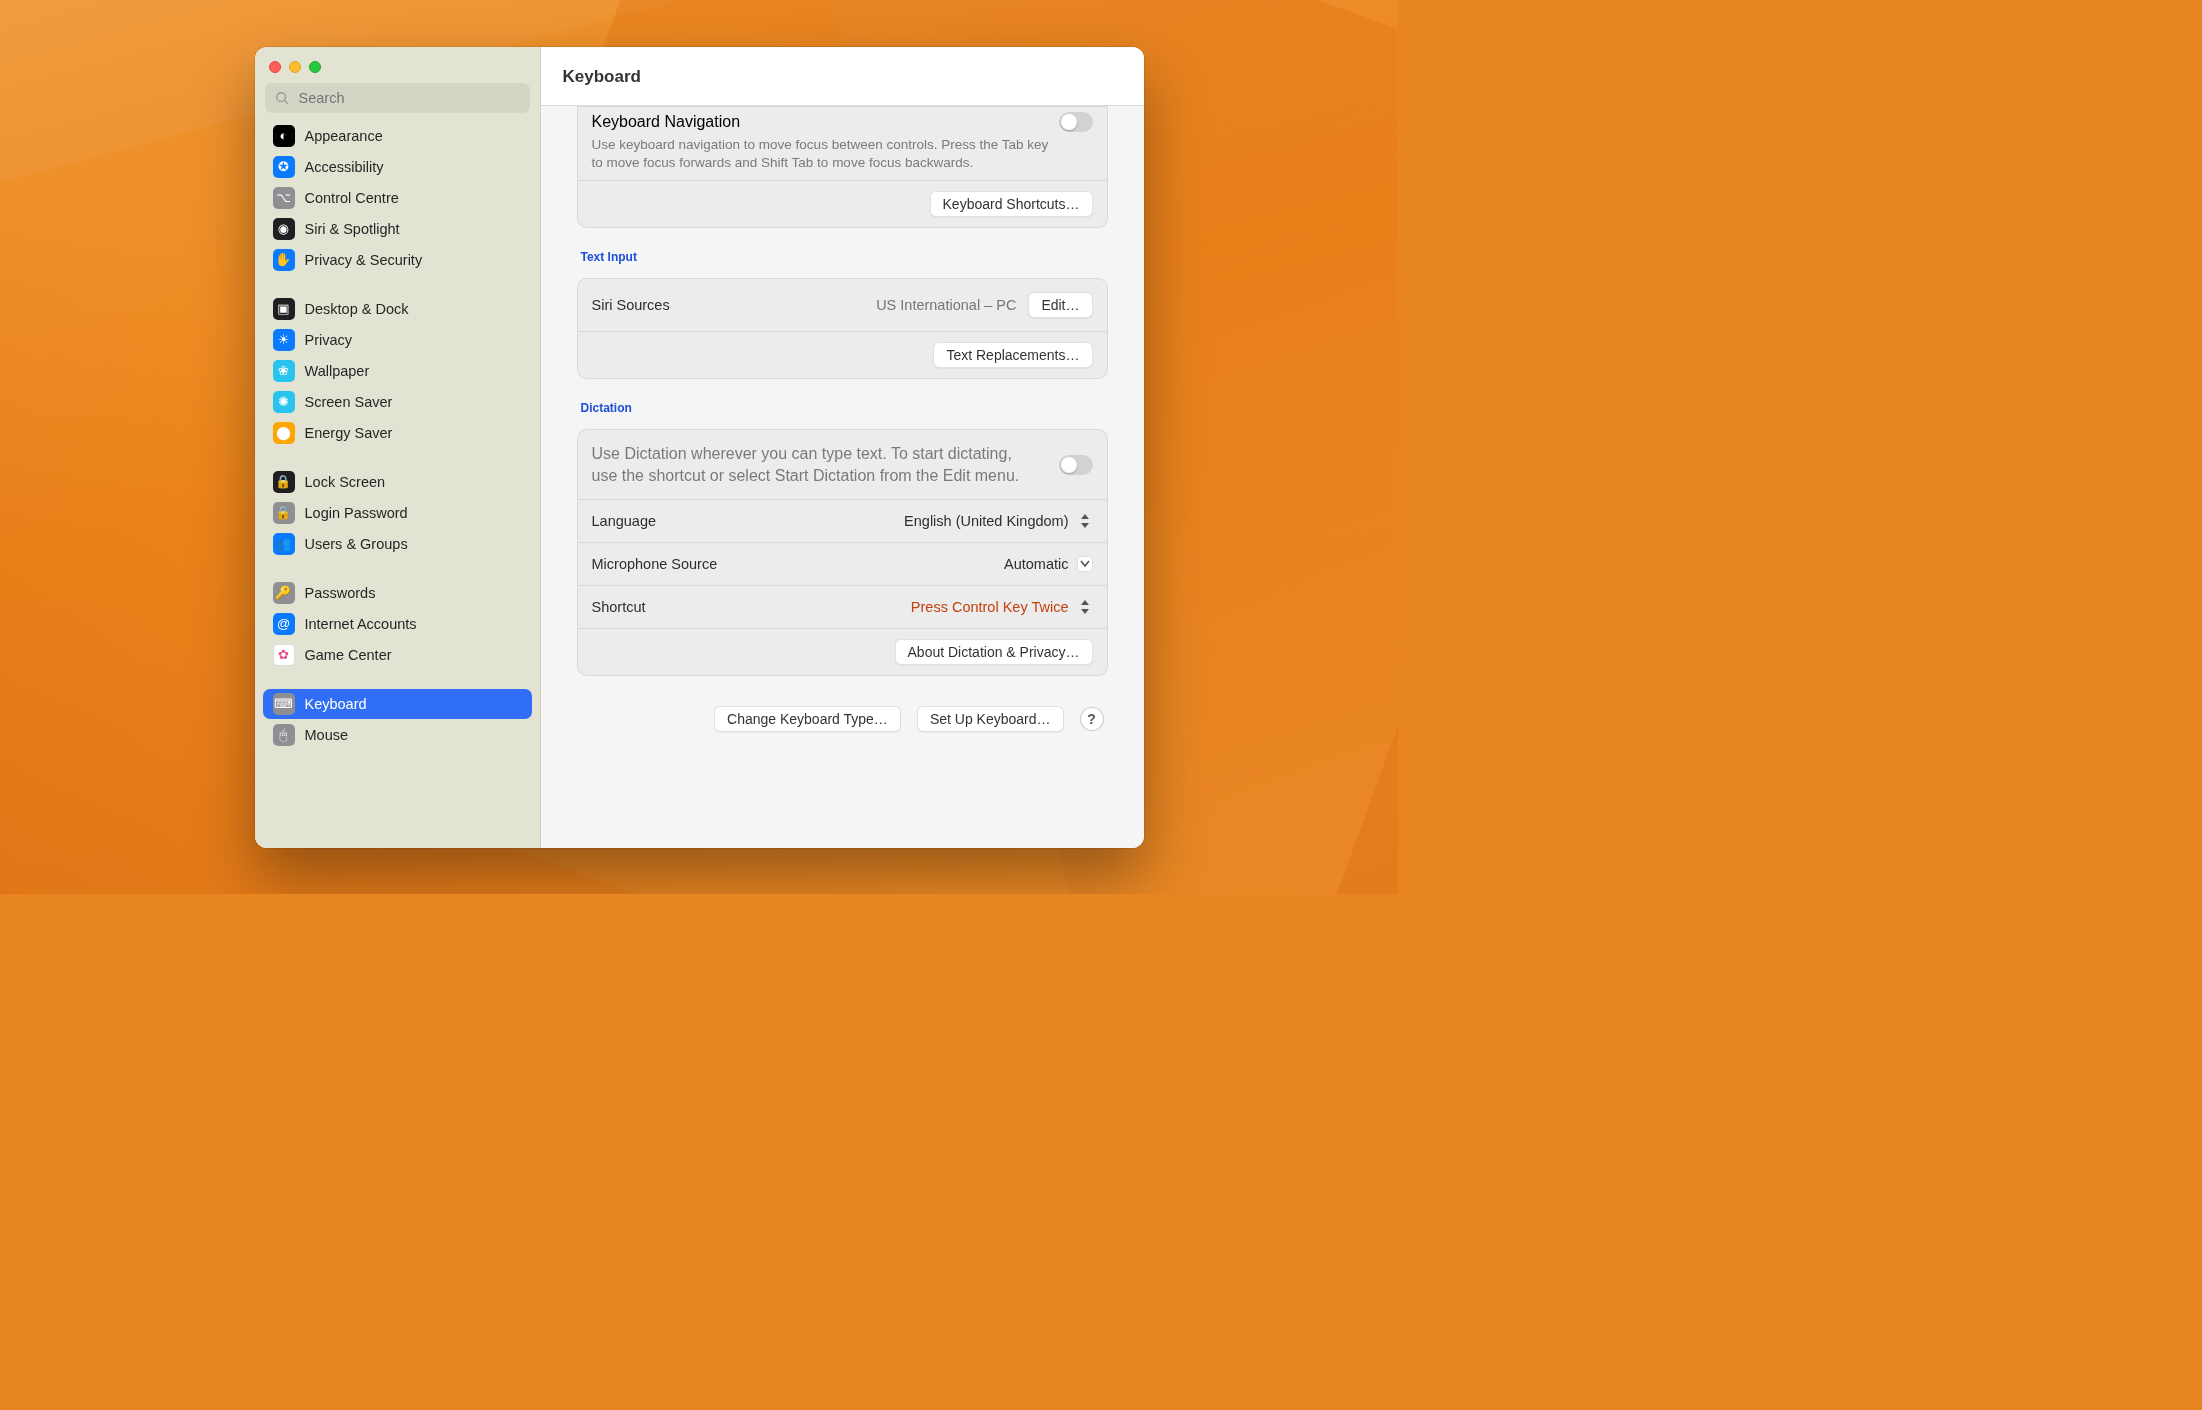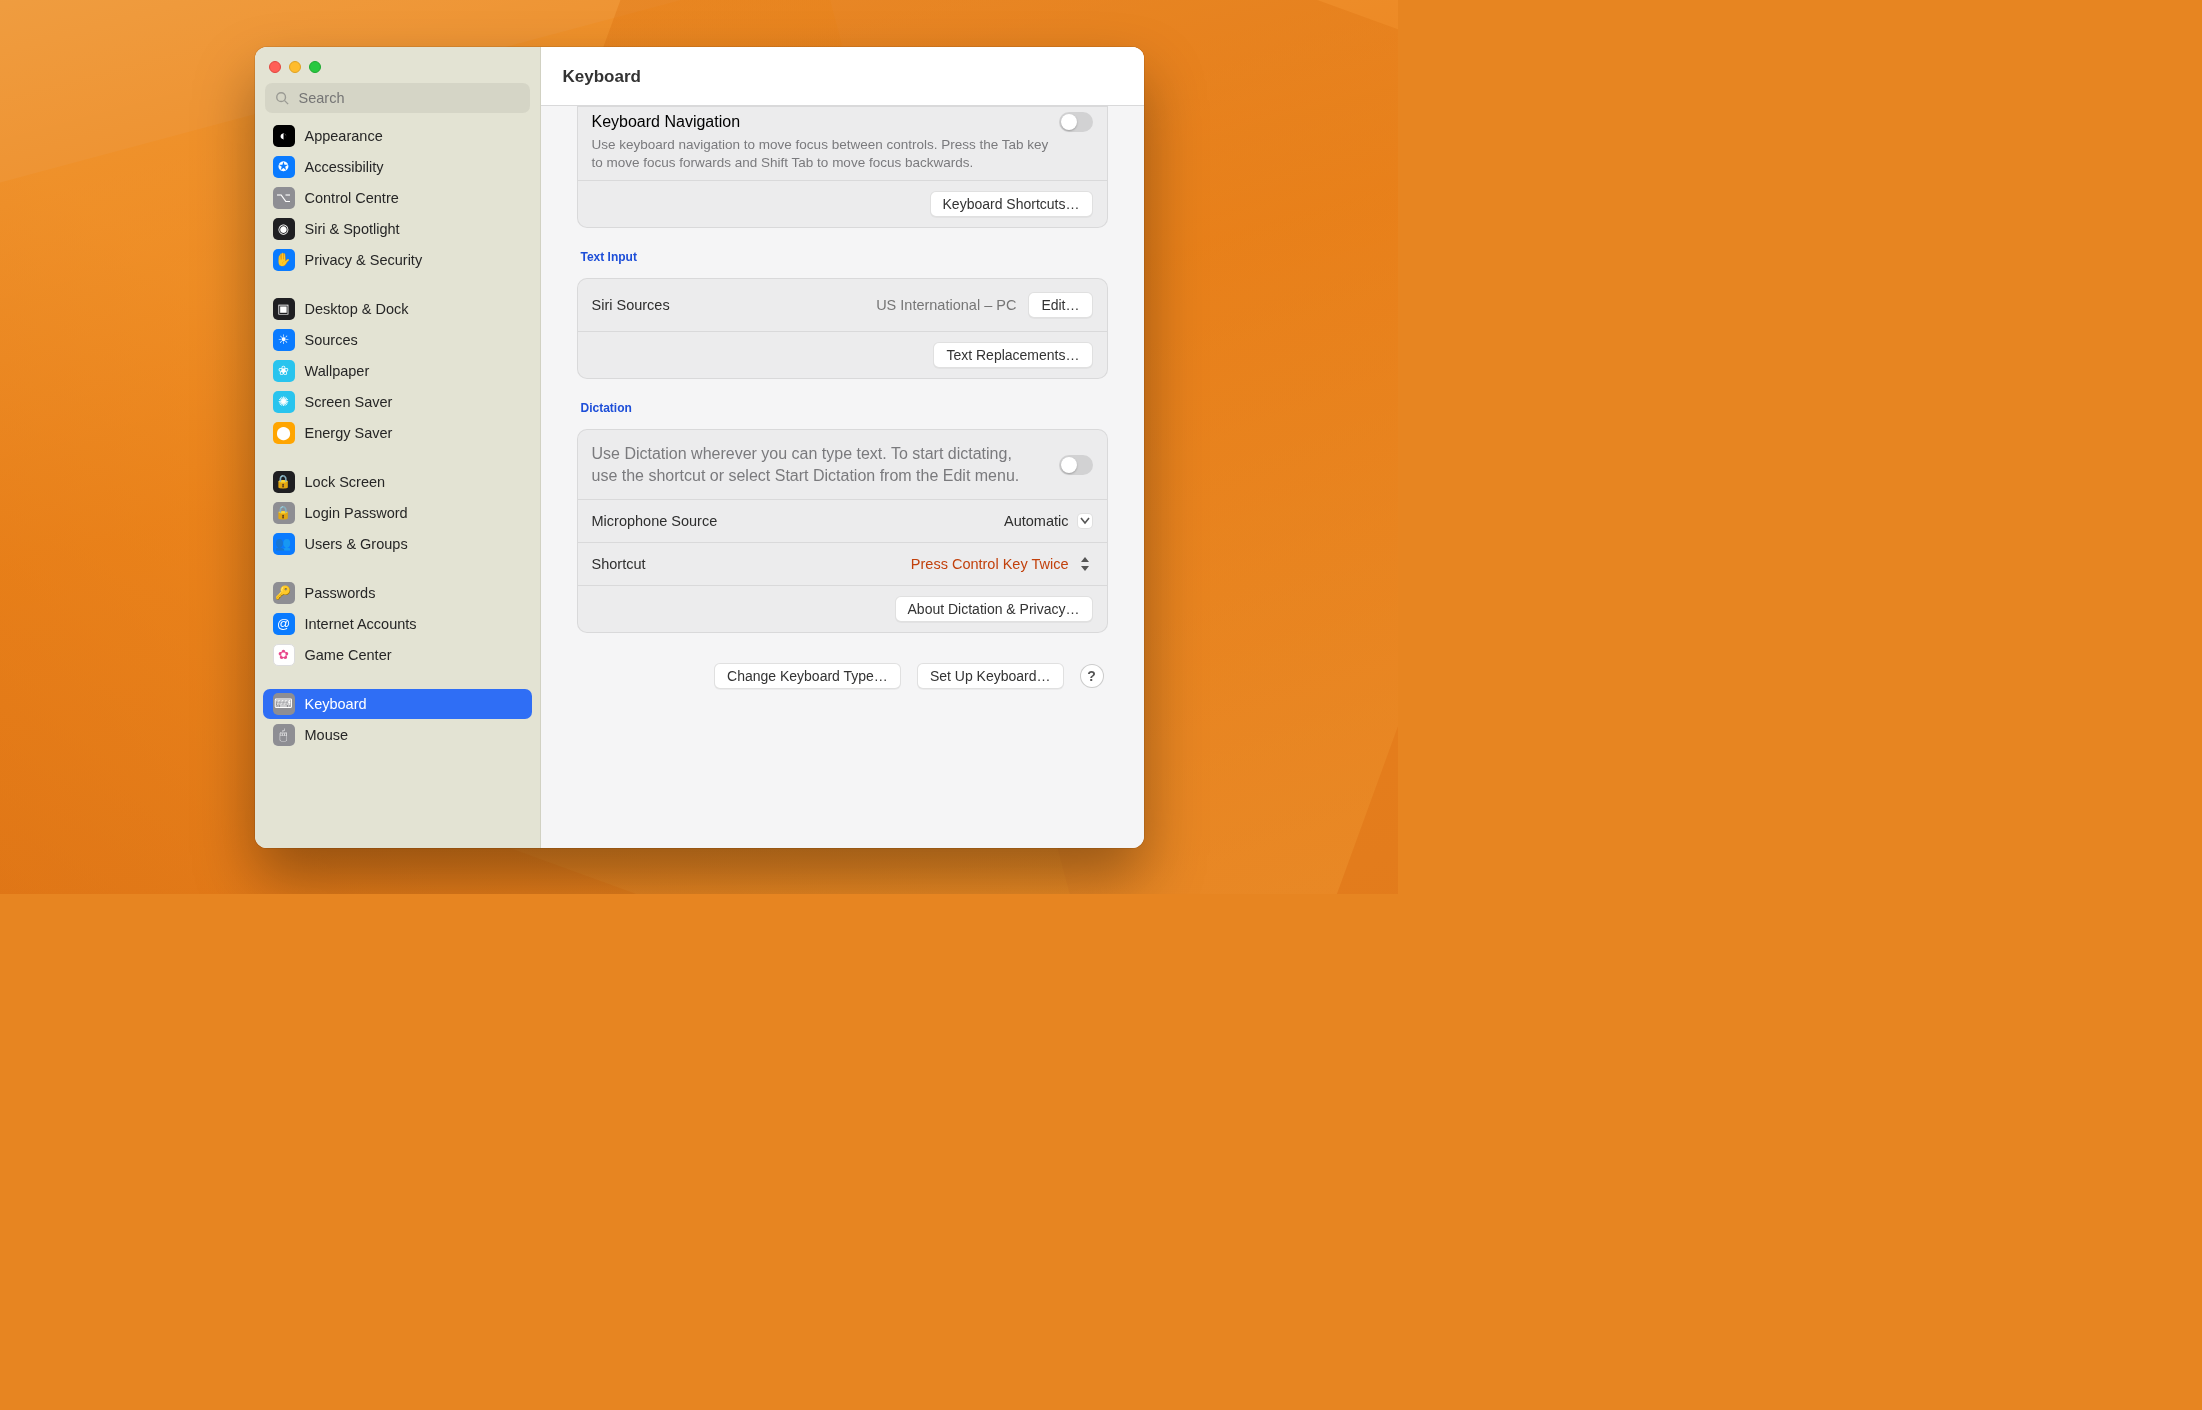--- a/index.html
+++ b/index.html
@@ -291,21 +291,21 @@
           <div class="nicon" style="background: rgb(10, 123, 255);">✋</div>
           <span>Privacy &amp; Security</span>
         </div>
         <div class="group-gap"></div>
         <div class="nav-item">
           <div class="nicon" style="background: rgb(31, 31, 34);">▣</div>
           <span>Desktop &amp; Dock</span>
         </div>
         <div class="nav-item">
           <div class="nicon" style="background: rgb(10, 123, 255);">☀</div>
-          <span>Sources</span>
+          <span>Privacy</span>
         </div>
         <div class="nav-item">
           <div class="nicon" style="background: rgb(41, 196, 238);">❀</div>
           <span>Wallpaper</span>
         </div>
         <div class="nav-item">
           <div class="nicon" style="background: rgb(41, 196, 238);">✺</div>
           <span>Screen Saver</span>
         </div>
         <div class="nav-item">
@@ -381,20 +381,32 @@
         <div class="row btn-row">
           <button class="btn">Text Replacements…</button>
         </div>
       </div>
 
       <div class="section-title">Dictation</div>
       <div class="card">
         <div class="row">
           <div class="desc">Use Dictation wherever you can type text. To start dictating, use the shortcut or select Start Dictation from the Edit menu.</div>
           <div class="toggle"></div>
+        </div>
+        <div class="row">
+          <div class="label">Language</div>
+          <div class="spacer"></div>
+          <div class="pop-right">
+            <div class="value" style="color:#2e2e2e;">English (United Kingdom)</div>
+            <div class="chevron">
+              <svg width="10" height="14" viewBox="0 0 10 14">
+                  <path d="M5 0 L9 5 H1 Z M5 14 L1 9 H9 Z" fill="#555"></path>
+                </svg>
+            </div>
+          </div>
         </div>
         <div class="row">
           <div class="label">Microphone Source</div>
           <div class="spacer"></div>
           <div class="pop-right">
             <div class="value" style="color:#2e2e2e;">Automatic</div>
             <div class="chevron single chevron-box">
                <svg width="10" height="8" viewBox="0 0 10 8">
                   <path d="M1 1 L5 6 L9 1" fill="none" stroke="#555" stroke-width="1.6"></path>
                 </svg>

